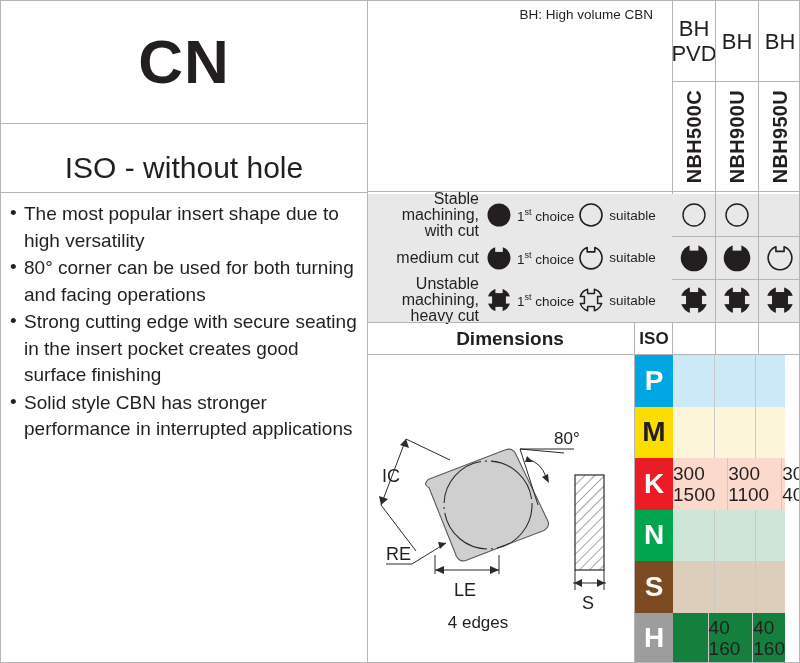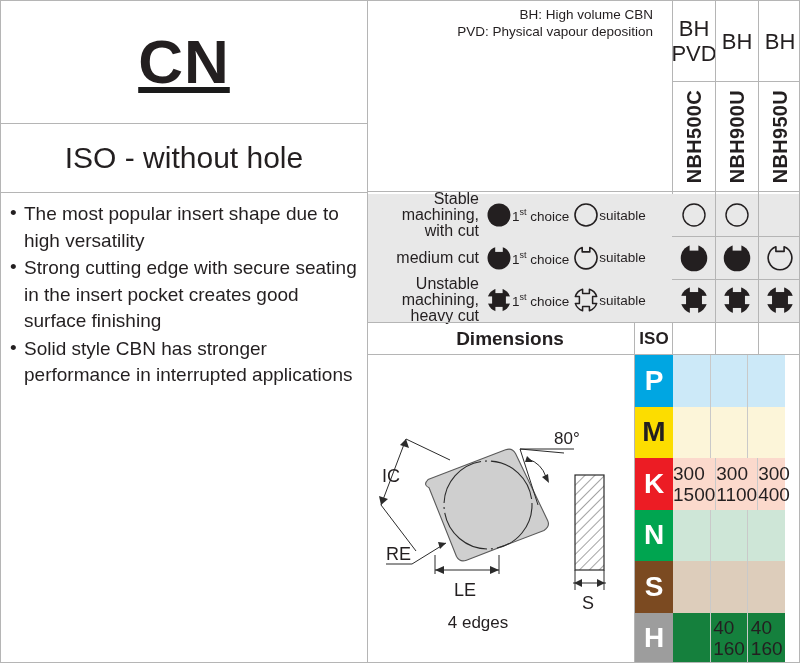--- a/index.html
+++ b/index.html
@@ -5,23 +5,23 @@
   html,body{margin:0;padding:0;background:#fff;}
   body{width:800px;height:663px;font-family:"Liberation Sans",sans-serif;color:#1a1a1a;-webkit-font-smoothing:antialiased;}
   .sheet{position:relative;width:800px;height:663px;box-sizing:border-box;border:1px solid #b5b5b5;overflow:hidden;}
 
   
   .vline{position:absolute;background:#b5b5b5;width:1px;}
   .hline{position:absolute;background:#b5b5b5;height:1px;}
 
   
   .left{position:absolute;left:0;top:0;width:366px;height:663px;box-sizing:border-box;}
-  .cn-cell{position:absolute;left:0;top:0;width:366px;height:122px;display:flex;align-items:center;justify-content:center;text-decoration:underline;}
+  .cn-cell{position:absolute;left:0;top:0;width:366px;height:122px;display:flex;align-items:center;justify-content:center;}
   .cn-title{font-size:62px;font-weight:bold;letter-spacing:1px;line-height:1;color:#231f20;}
-  .iso-cell{position:absolute;left:0;top:123px;width:366px;height:68px;display:flex;align-items:center;justify-content:center;}
+  .iso-cell{position:absolute;left:0;top:133px;width:366px;height:68px;display:flex;align-items:center;justify-content:center;}
   .iso-title{font-size:30px;font-weight:400;color:#231f20;}
   .bullets{position:absolute;left:0;top:192px;width:366px;padding:8px 10px 0 8px;box-sizing:border-box;}
   .bullets ul{margin:0;padding:0;list-style:none;}
   .bullets li{position:relative;padding-left:15px;font-size:19px;line-height:26.5px;color:#231f20;margin-bottom:1px;}
   .bullets li:before{content:"\2022";position:absolute;left:1px;top:-1px;font-size:19px;}
 
   
   .note{position:absolute;left:367px;top:0;width:305px;height:190px;box-sizing:border-box;}
   .note-inner{position:absolute;right:20px;top:5px;text-align:right;font-size:13.5px;line-height:17px;color:#231f20;}
 
@@ -29,21 +29,21 @@
   .gcol{position:absolute;top:0;width:42px;height:190px;box-sizing:border-box;}
   .gcol .gtype{position:absolute;left:0;top:0;width:100%;height:80px;display:flex;flex-direction:column;align-items:center;justify-content:center;font-size:22px;line-height:25px;color:#231f20;}
   .gcol .gname{position:absolute;left:0;top:81px;width:100%;height:109px;display:flex;align-items:center;justify-content:center;}
   .gcol .gname span{writing-mode:vertical-rl;transform:rotate(180deg);font-size:20px;font-weight:bold;letter-spacing:0.3px;color:#231f20;white-space:nowrap;}
 
   
   .cond-block{position:absolute;left:367px;top:193px;width:305px;height:128px;background:#e8e8e8;box-sizing:border-box;}
   .cond-row{position:relative;height:42.6px;display:flex;align-items:center;}
   .cond-label{width:118px;text-align:right;padding-right:7px;font-size:16px;line-height:16px;color:#231f20;box-sizing:border-box;}
   .cond-legend{flex:1;display:flex;align-items:center;gap:4px;}
-  .legend-item{display:flex;align-items:center;}
+  .legend-item{display:flex;align-items:center;gap:5px;}
   .legend-item .txt{font-size:13.5px;color:#231f20;white-space:nowrap;}
   sup{font-size:9px;vertical-align:super;}
 
   .cells{position:absolute;top:193px;width:126px;height:128px;left:672px;}
   .cellcol{position:absolute;top:0;width:42px;height:128px;background:#e8e8e8;box-sizing:border-box;}
   .cellbox{height:42.6px;display:flex;align-items:center;justify-content:center;}
 
   
   .sym{position:relative;display:inline-block;}
   .sym svg{display:block;}
@@ -54,54 +54,54 @@
   .iso-head{position:absolute;left:634px;top:322px;width:38px;height:31px;display:flex;align-items:center;justify-content:center;}
   .iso-head span{font-size:17px;font-weight:bold;color:#231f20;}
 
   .dim-body{position:absolute;left:367px;top:354px;width:266px;height:309px;}
   .dim-body svg{display:block;}
 
   
   .iso-rows{position:absolute;left:634px;top:354px;width:166px;height:309px;}
   .iso-row{position:relative;height:51.5px;}
   .iso-badge{position:absolute;left:0;top:0;width:38px;height:100%;display:flex;align-items:center;justify-content:center;font-size:28px;font-weight:bold;box-sizing:border-box;}
-  .iso-vals{position:absolute;left:38px;top:0;right:16px;height:100%;display:flex;}
+  .iso-vals{position:absolute;left:38px;top:0;right:16px;height:100%;display:flex;gap:12px;}
   .iso-val{flex:1;display:flex;flex-direction:column;align-items:center;justify-content:center;box-sizing:border-box;border-left:1px solid #c9c9c9;font-size:19px;line-height:21px;color:#231f20;}
   .iso-val:first-child{border-left:none;}
 </style>
 </head>
 <body>
 
 <div class="sheet">
 
   <div class="left">
     <div class="cn-cell">
       <div class="cn-title">CN</div>
     </div>
     <div class="iso-cell">
       <div class="iso-title">ISO - without hole</div>
     </div>
     <div class="bullets">
       <ul>
         <li>The most popular insert shape due to high versatility</li>
+        <li>80° corner can be used for both turning and facing operations</li>
         <li>Strong cutting edge with secure seating in the insert pocket creates good surface finishing</li>
         <li>Solid style CBN has stronger performance in interrupted applications</li>
       </ul>
     </div>
   </div>
 
   <div class="vline" style="left:366px;top:0;height:663px;"></div>
 
   <div class="hline" style="left:0;top:122px;width:366px;"></div>
   <div class="hline" style="left:0;top:191px;width:366px;"></div>
 
   <div class="note">
     <div class="note-inner">
       <div>BH: High volume CBN</div>
-      <div>PVD: Physical vapour deposition</div>
     </div>
   </div>
 
   <div class="gcol" style="left:672px;">
     <div class="gtype">
       <div>BH</div>
       <div>PVD</div>
     </div>
     <div class="gname">
         <span>NBH500C</span>

